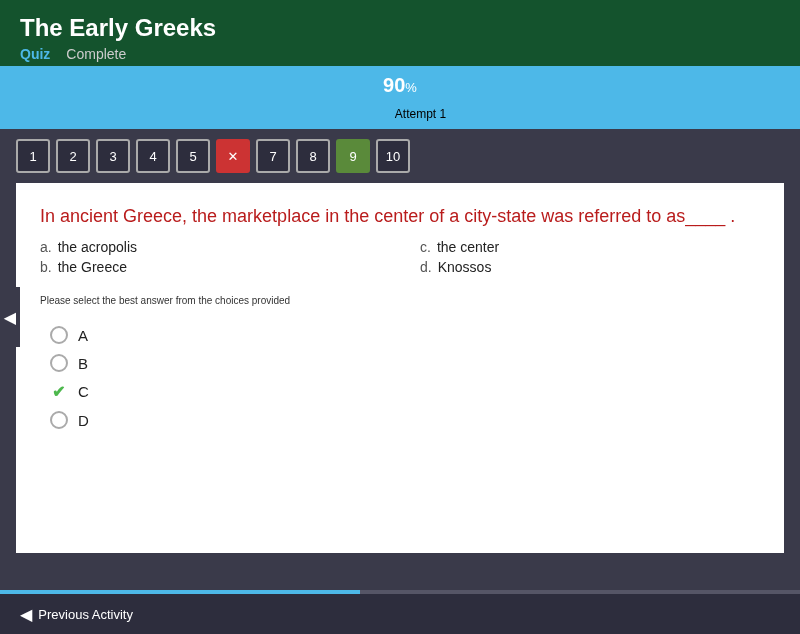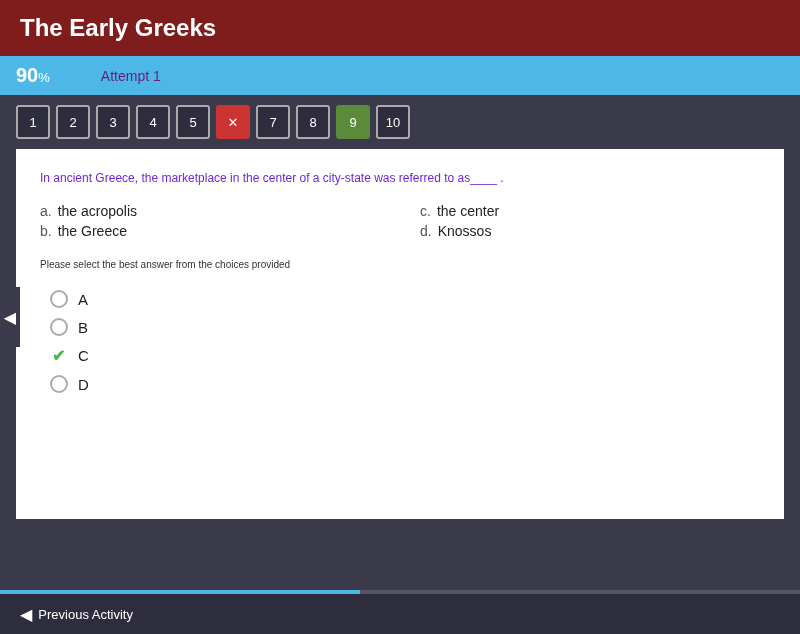--- a/index.html
+++ b/index.html
@@ -7,22 +7,22 @@
       width: 800px;
       height: 634px;
       background: #3a3a4a;
       font-family: Arial, sans-serif;
       overflow: hidden;
       position: relative;
     }
 
     
     #header {
-      background: #7f1d1d;
-      padding: 14px 20px 10px 20px;
+      background: #14532d;
+      padding: 14px 20px 4px 20px;
     }
     #page-title {
       color: #ffffff;
       font-size: 24px;
       font-weight: bold;
       margin-bottom: 4px;
     }
     #subtitle-row {
       display: flex;
       align-items: center;
@@ -38,24 +38,25 @@
       font-size: 14px;
     }
 
     
     #progress-bar-container {
       background: #4db8e8;
       padding: 8px 16px;
       display: flex;
       align-items: center;
       gap: 10px;
+      flex-direction: column;
     }
     #attempt-text {
-      color: #701a75;
-      font-size: 14px;
+      color: #000000;
+      font-size: 12px;
       margin-left: 41px;
     }
 
     
     #question-nav {
       background: #3a3a4a;
       padding: 10px 16px;
       display: flex;
       align-items: center;
       gap: 6px;
@@ -85,23 +86,23 @@
     }
 
     
     #main-content {
       background: #ffffff;
       margin: 0 16px;
       padding: 20px 24px 20px 24px;
       min-height: 370px;
     }
     #question-text {
-      font-size: 12px;
-      color: #6d28d9;
-      margin-bottom: 16px;
+      font-size: 18px;
+      color: #b91c1c;
+      margin-bottom: 9px;
       line-height: 1.5;
     }
     #answer-grid {
       display: grid;
       grid-template-columns: 1fr 1fr;
       gap: 4px 40px;
       margin-bottom: 20px;
       font-size: 14px;
       color: #222222;
     }
@@ -208,20 +209,24 @@
     #left-arrow-area span {
       color: #ffffff;
       font-size: 16px;
     }
   </style>
 </head>
 <body>
 
 <div id="header">
   <div id="page-title">The Early Greeks</div>
+  <div id="subtitle-row">
+    <span id="quiz-label">Quiz</span>
+    <span id="complete-label">Complete</span>
+  </div>
 </div>
 
 <div id="progress-bar-container">
   <span>
     <span style="font-size:20px;font-weight:bold;color:#fff;">90</span><span style="font-size:13px;color:#fff;">%</span>
   </span>
   <span id="attempt-text">Attempt 1</span>
 </div>
 
 <div id="question-nav">

